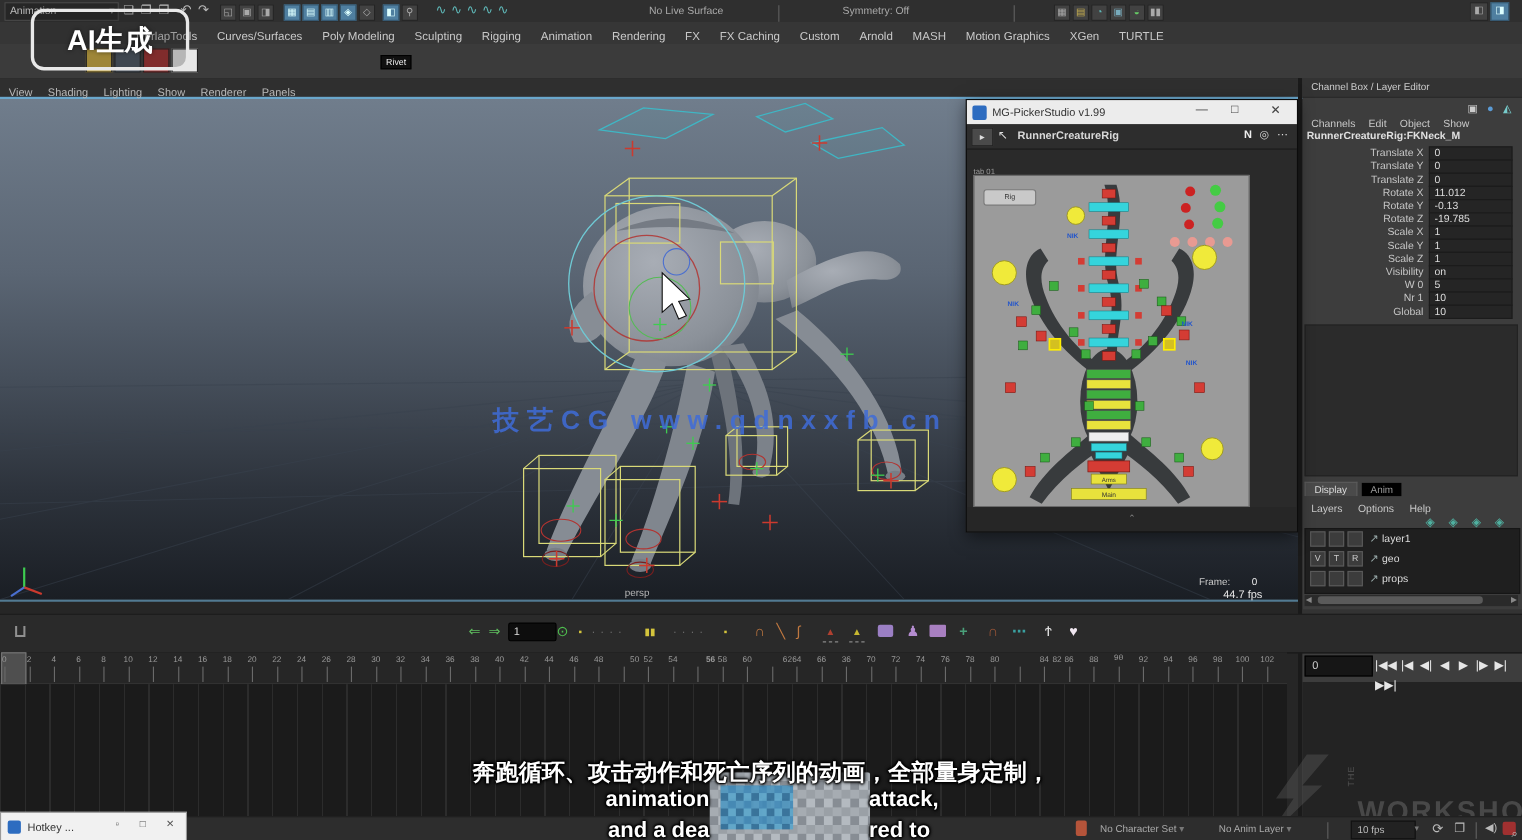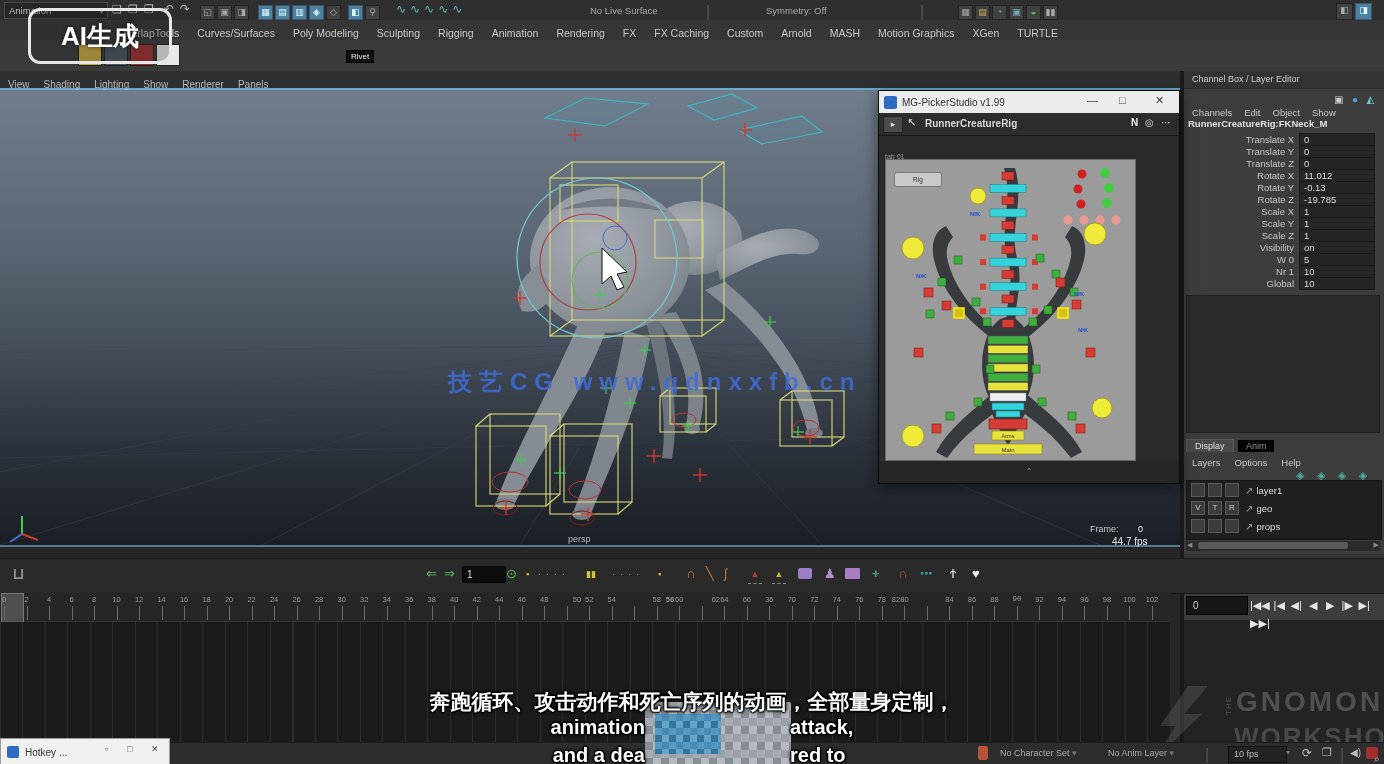--- a/index.html
+++ b/index.html
@@ -523,21 +523,21 @@
         <div class="ticklab" style="left: 521.725px;">46</div>
         <div class="tick" style="left: 544.235px;"></div>
         <div class="ticklab" style="left: 544.235px;">48</div>
         <div class="tick" style="left: 566.745px;"></div>
         <div class="ticklab" style="left: 577px;">50</div>
         <div class="tick" style="left: 589.255px;"></div>
         <div class="ticklab" style="left: 589.255px;">52</div>
         <div class="tick" style="left: 611.765px;"></div>
         <div class="ticklab" style="left: 611.765px;">54</div>
         <div class="tick" style="left: 634.275px;"></div>
-        <div class="ticklab" style="left: 670px; font-weight: bold;">56</div>
+        <div class="ticklab" style="left: 646px; font-weight: bold;">56</div>
         <div class="tick" style="left: 656.784px;"></div>
         <div class="ticklab" style="left: 656.784px;">58</div>
         <div class="tick" style="left: 679.294px;"></div>
         <div class="ticklab" style="left: 679.294px;">60</div>
         <div class="tick" style="left: 701.804px;"></div>
         <div class="ticklab" style="left: 701.804px; padding-left: 28px;">62</div>
         <div class="tick" style="left: 724.314px;"></div>
         <div class="ticklab" style="left: 724.314px;">64</div>
         <div class="tick" style="left: 746.824px;"></div>
         <div class="ticklab" style="left: 746.824px;">66</div>
@@ -549,21 +549,21 @@
         <div class="ticklab" style="left: 814.353px;">72</div>
         <div class="tick" style="left: 836.863px;"></div>
         <div class="ticklab" style="left: 836.863px;">74</div>
         <div class="tick" style="left: 859.373px;"></div>
         <div class="ticklab" style="left: 859.373px;">76</div>
         <div class="tick" style="left: 881.882px;"></div>
         <div class="ticklab" style="left: 881.882px;">78</div>
         <div class="tick" style="left: 904.392px;"></div>
         <div class="ticklab" style="left: 904.392px;">80</div>
         <div class="tick" style="left: 926.902px;"></div>
-        <div class="ticklab" style="left: 896px;">82</div>
+        <div class="ticklab" style="left: 961px;">82</div>
         <div class="tick" style="left: 949.412px;"></div>
         <div class="ticklab" style="left: 949.412px;">84</div>
         <div class="tick" style="left: 971.922px;"></div>
         <div class="ticklab" style="left: 971.922px;">86</div>
         <div class="tick" style="left: 994.431px;"></div>
         <div class="ticklab" style="left: 994.431px;">88</div>
         <div class="tick" style="left: 1016.94px;"></div>
         <div class="ticklab" style="left: 1016.94px; font-family: Liberation Mono, monospace;">90</div>
         <div class="tick" style="left: 1039.45px;"></div>
         <div class="ticklab" style="left: 1039.45px;">92</div>
@@ -583,21 +583,20 @@
   <div class="abs" id="playback-buttons" style="left:1248px;top:595px;z-index:6;"><span class="pbtn">|◀◀</span><span class="pbtn">|◀</span><span class="pbtn">◀|</span><span class="pbtn">◀</span><span class="pbtn">▶</span><span class="pbtn">|▶</span><span class="pbtn">▶|</span><span class="pbtn">▶▶|</span></div>
 
   <div class="abs" style="left:0;top:622px;width:1170px;height:120px;background:#1b1b1b;
        background-image:repeating-linear-gradient(90deg,#2c2c2c 0,#2c2c2c 1px,transparent 1px,transparent 22.5px);"></div>
 
   <div class="abs" style="left:1140px;top:682px;width:244px;height:82px;overflow:hidden;z-index:15;opacity:0.5;">
     <svg class="abs" style="left:0;top:2px;" width="86" height="80" viewBox="0 0 86 80">
       <polygon points="48,2 20,42 36,42 12,78 62,30 44,30 68,2" fill="#7a7a7a" opacity="0.55"></polygon>
     </svg>
     <span class="abs" style="left:84px;top:14px;font-size:8px;color:#808080;letter-spacing:1px;writing-mode:vertical-rl;transform:rotate(180deg);">THE</span>
-    <span class="abs" style="left:96px;top:4px;font-size:28px;font-weight:bold;color:#7d7d7d;letter-spacing:3px;">GNOMON</span>
     <span class="abs" style="left:94px;top:40px;font-size:26px;font-weight:bold;color:#6f6f6f;letter-spacing:2px;">WORKSHOP</span>
   </div>
 
   <div class="abs" style="left:0;top:742px;width:1384px;height:22px;background:#2d2d2d;border-top:1px solid #1e1e1e;z-index:30;">
     <span class="abs" style="left:978px;top:3px;width:10px;height:14px;background:#b5543a;border-radius:2px;"></span>
     <span class="abs" style="left:1000px;top:5px;font-size:9px;color:#aaa;"><span>No Character Set</span> <span style="color:#777;">▾</span></span>
     <span class="abs" style="left:1108px;top:5px;font-size:9px;color:#aaa;"><span>No Anim Layer</span> <span style="color:#777;">▾</span></span>
     <span class="abs" style="left:1205px;top:3px;color:#555;">|</span>
     <span class="abs" style="left:1228px;top:3px;width:52px;height:15px;background:#222;border:1px solid #111;font-size:9px;color:#bbb;padding-left:5px;line-height:15px;"><span>10 fps</span></span>
     <span class="abs" style="left:1286px;top:5px;font-size:8px;color:#777;">▾</span>

